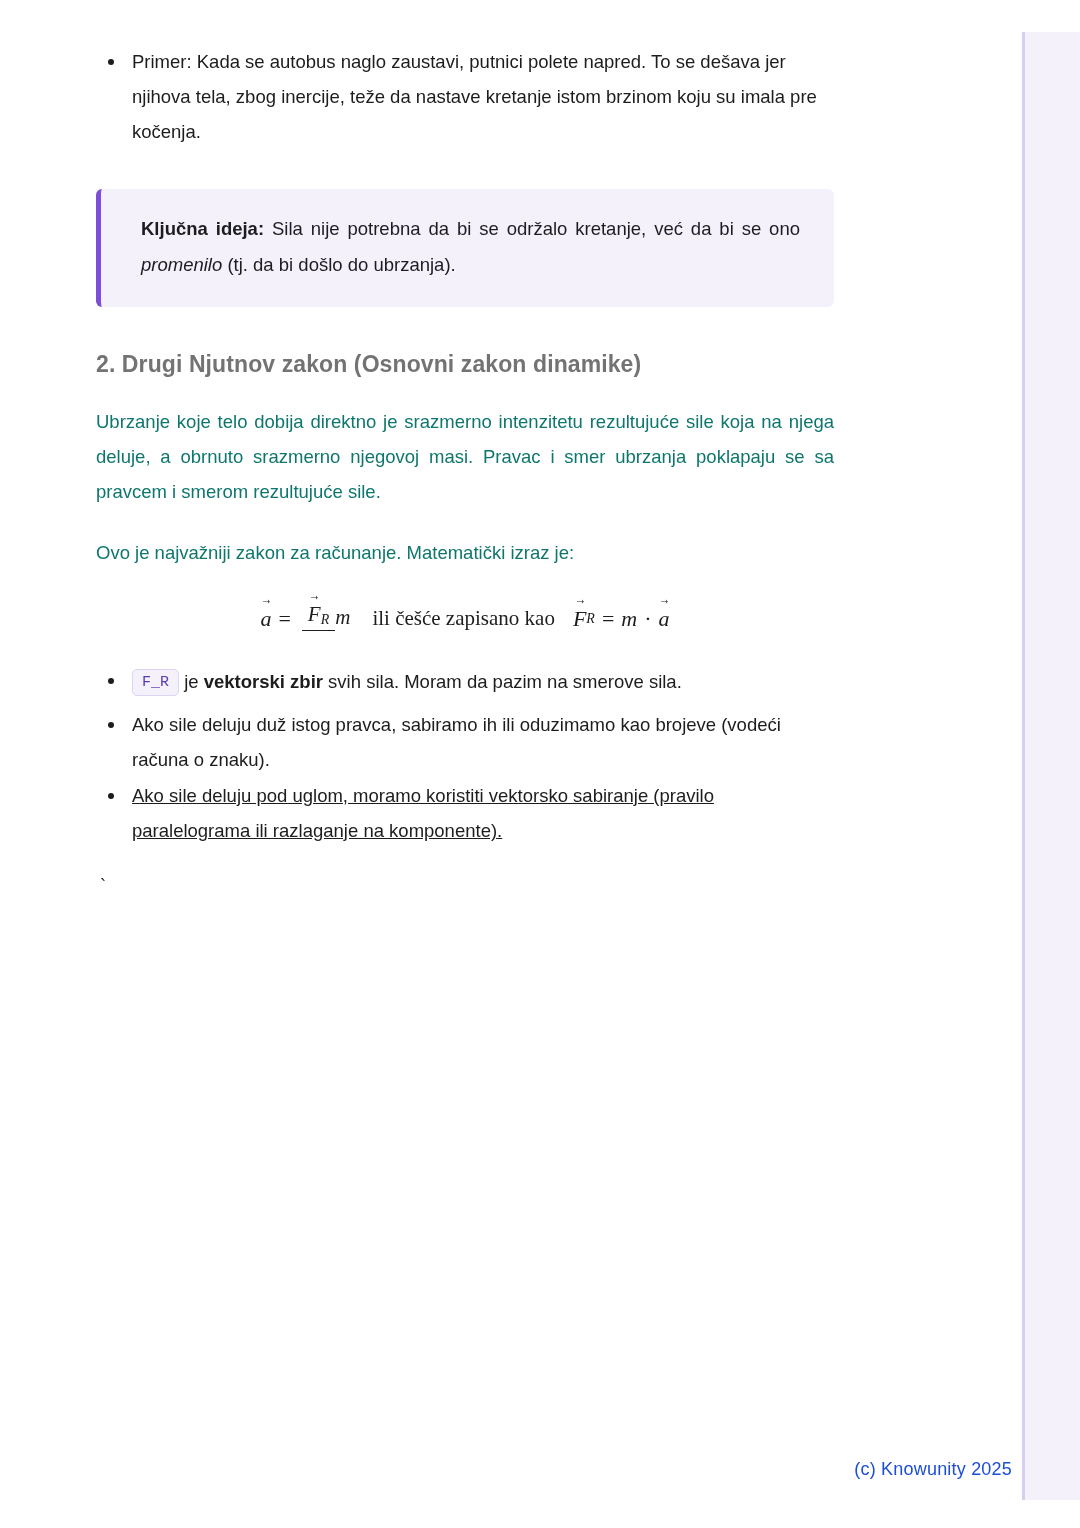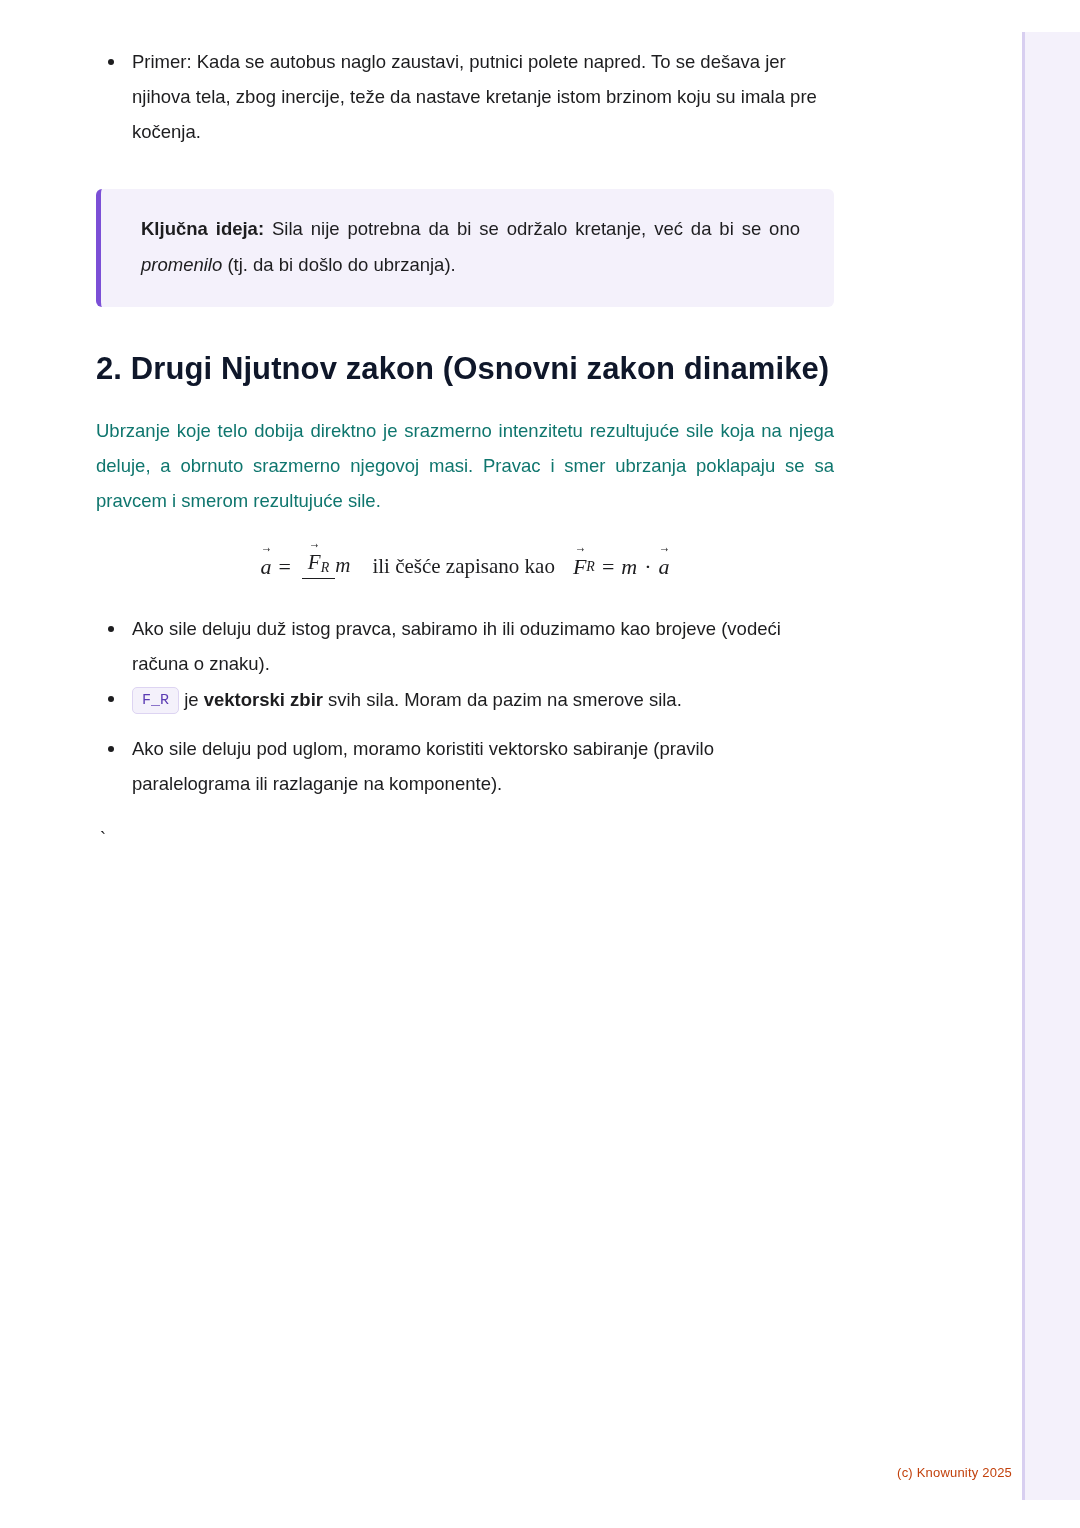--- a/index.html
+++ b/index.html
@@ -97,22 +97,22 @@
     margin: 0;
     font-size: 18.5px;
     line-height: 36px;
     text-align: justify;
     color: #1d1d1f;
   }
   .callout b { font-weight: bold; }
   .callout i { font-style: italic; }
 
   h2.section-title {
-    color: #0f172a;
-    font-size: 31px;
+    color: #737373;
+    font-size: 23px;
     font-weight: bold;
     margin: 44px 0 0 0;
     letter-spacing: 0.1px;
   }
 
   p.body {
     font-size: 18.5px;
     line-height: 35px;
     text-align: justify;
     margin: 26px 0 0 0;
@@ -195,22 +195,22 @@
     font-size: 18px;
     color: #1d1d1f;
     padding-left: 4px;
     line-height: 20px;
   }
 
   .footer {
     position: absolute;
     right: 68px;
     bottom: 48px;
-    font-size: 13px;
-    color: #c2410c;
+    font-size: 18px;
+    color: #1d4ed8;
     letter-spacing: 0.2px;
   }
 </style>
 </head>
 <body>
 
 <div class="right-strip-b"></div>
 <div class="right-strip-a"></div>
 <div class="top-white"></div>
 <div class="bottom-white"></div>
@@ -222,42 +222,43 @@
   </ul>
 
   <div class="callout">
     <p><b>Ključna ideja:</b><span> Sila nije potrebna da bi se održalo kretanje, već da bi se ono </span><i>promenilo</i><span> (tj. da bi došlo do ubrzanja).</span></p>
   </div>
 
   <h2 class="section-title">2. Drugi Njutnov zakon (Osnovni zakon dinamike)</h2>
 
   <p class="body">Ubrzanje koje telo dobija direktno je srazmerno intenzitetu rezultujuće sile koja na njega deluje, a obrnuto srazmerno njegovoj masi. Pravac i smer ubrzanja poklapaju se sa pravcem i smerom rezultujuće sile.</p>
 
+  <p class="body nojustify">Ovo je najvažniji zakon za računanje. Matematički izraz je:</p>
 
   <div class="formula">
     <span class="row">
       <span class="vecit">a</span>
       <span style="margin:0 7px;">=</span>
       <span class="frac">
         <span class="num"><span class="vecit">F</span><span class="sub">R</span></span>
         <span class="den">m</span>
       </span>
       <span class="txt-between">ili češće zapisano kao</span>
       <span class="vecit">F</span>
         <span class="sub">R</span>
       <span style="margin:0 7px;">=</span>
       <span style="font-style:italic;">m</span>
       <span style="margin:0 7px;">·</span>
       <span class="vecit">a</span>
     </span>
   </div>
 
   <ul class="bullets" style="margin-top:30px;">
+    <li style="line-height:38px;"><span class="code-chip">F_R</span><span> je </span><b>vektorski zbir</b><span> svih sila. Moram da pazim na smerove sila.</span></li>
     <li style="margin-top:6px;">Ako sile deluju duž istog pravca, sabiramo ih ili oduzimamo kao brojeve (vodeći računa o znaku).</li>
-    <li style="line-height:38px;"><span class="code-chip">F_R</span><span> je </span><b>vektorski zbir</b><span> svih sila. Moram da pazim na smerove sila.</span></li>
-    <li style="margin-top:12px;">Ako sile deluju pod uglom, moramo koristiti vektorsko sabiranje (pravilo paralelograma ili razlaganje na komponente).</li>
+    <li style="margin-top:1px;text-decoration:underline;">Ako sile deluju pod uglom, moramo koristiti vektorsko sabiranje (pravilo paralelograma ili razlaganje na komponente).</li>
   </ul>
 
   <div class="tick">`</div>
 
 </div>
 
 <div class="footer">(c) Knowunity 2025</div>
 
 </body></html>

